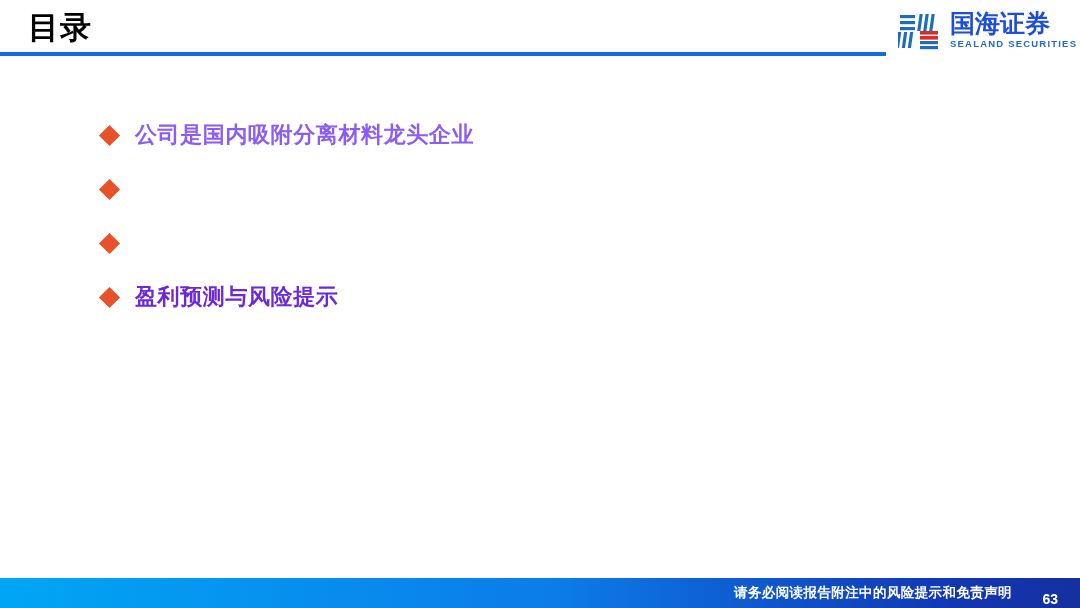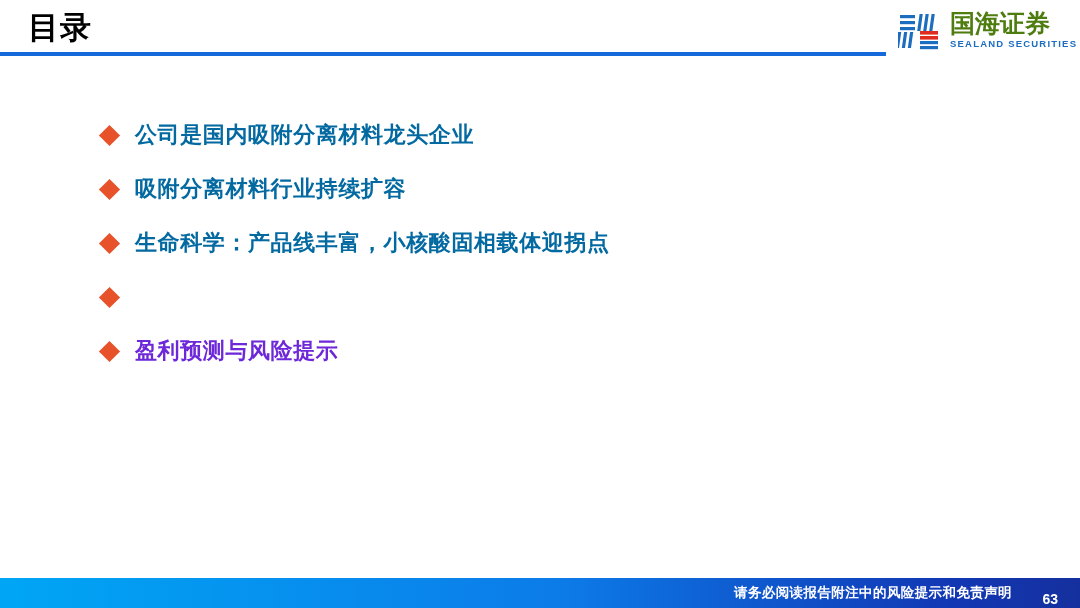--- a/index.html
+++ b/index.html
@@ -69,21 +69,21 @@
   }
   .logo-text-wrap {
     position: absolute;
     left: 52px;
     top: 0px;
     width: 124px;
   }
   .logo-cn {
     font-size: 25px;
     font-weight: bold;
-    color: #4d7c0f;
+    color: #1d4ed8;
     letter-spacing: 0px;
     line-height: 28px;
     white-space: nowrap;
   }
   .logo-en {
     font-size: 9.5px;
     font-weight: bold;
     color: #1C6CC0;
     letter-spacing: 1.2px;
     line-height: 13px;
@@ -108,21 +108,21 @@
     height: 15px;
     background: #E8522A;
     transform: rotate(45deg);
     flex: 0 0 auto;
     margin-right: 18px;
     margin-left: 2px;
   }
   .agenda-label {
     font-size: 22px;
     font-weight: bold;
-    color: #0369a1;
+    color: #8b5cf6;
     letter-spacing: 0.6px;
     white-space: nowrap;
     line-height: 26px;
   }
   .agenda-item.active .agenda-label {
     color: #6d28d9;
   }
 
   
   .footer-bar {
@@ -197,27 +197,22 @@
 
   <div class="agenda">
 
     <div class="agenda-item">
       <span class="bullet-diamond"></span>
       <span class="agenda-label">公司是国内吸附分离材料龙头企业</span>
     </div>
 
     <div class="agenda-item">
       <span class="bullet-diamond"></span>
-      <span class="agenda-label">吸附分离材料行业持续扩容</span>
-    </div>
-
-    <div class="agenda-item">
-      <span class="bullet-diamond"></span>
-      <span class="agenda-label">生命科学：产品线丰富，小核酸固相载体迎拐点</span>
-    </div>
+    </div>
+
 
     <div class="agenda-item">
       <span class="bullet-diamond"></span>
     </div>
 
 
     <div class="agenda-item active">
       <span class="bullet-diamond"></span>
       <span class="agenda-label">盈利预测与风险提示</span>
     </div>

